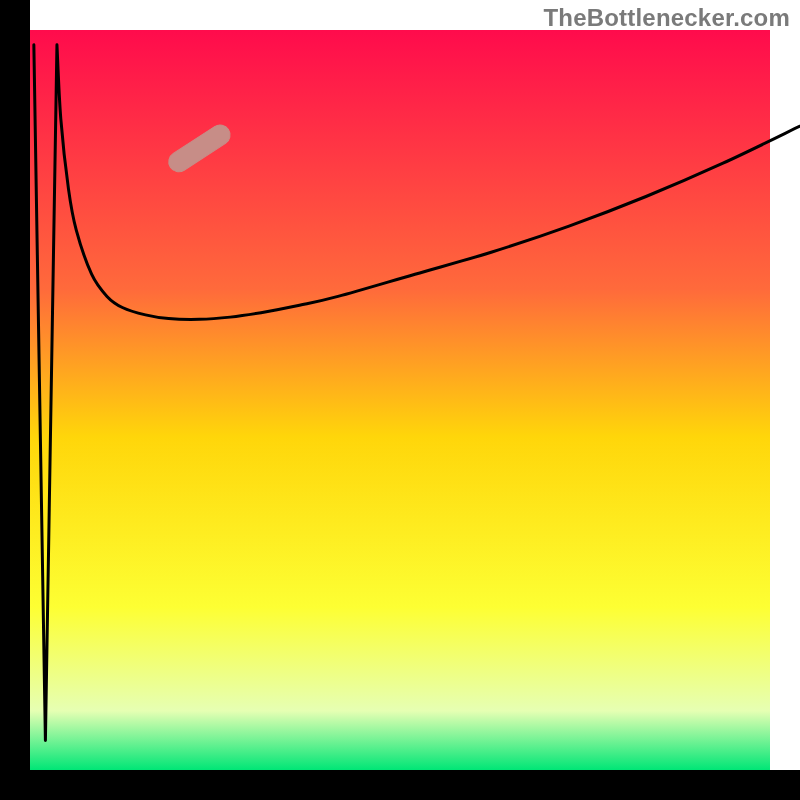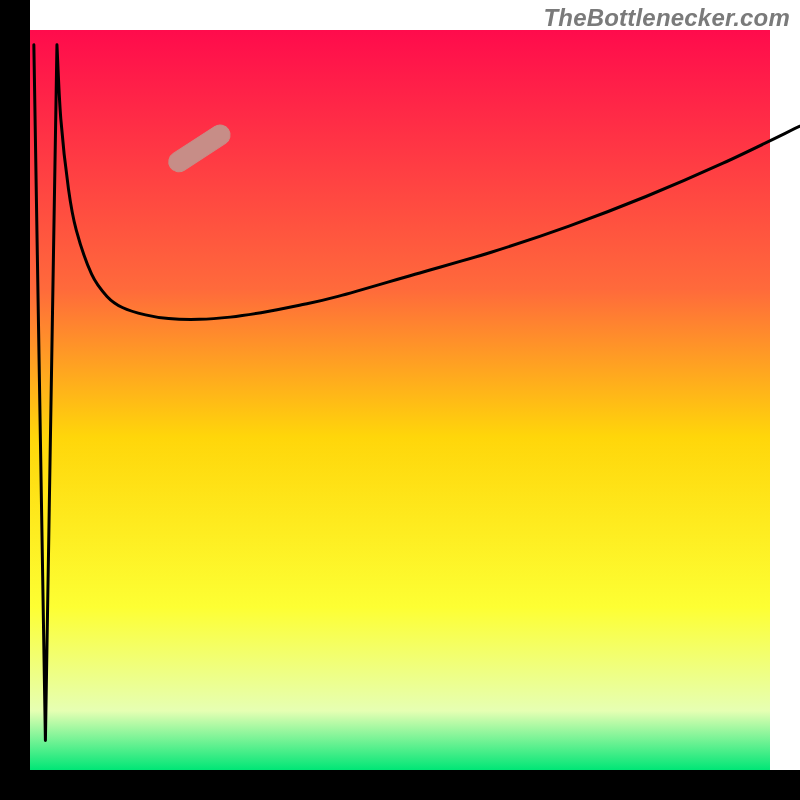--- a/index.html
+++ b/index.html
@@ -1,21 +1,20 @@
 <!DOCTYPE html>
 <html><head>
 <meta charset="utf-8">
 <style>
   * { margin: 0; padding: 0; box-sizing: border-box; }
   html, body { width: 800px; height: 800px; overflow: hidden; background: #fff; }
   .stage {
     position: relative;
     width: 800px;
     height: 800px;
-    font-style: italic;
   }
   .watermark {
     position: absolute;
     top: 4px;
     right: 10px;
     font-family: Arial, Helvetica, sans-serif;
     font-size: 24px;
     font-weight: 600;
     color: #7a7a7a;
     letter-spacing: 0.2px;

